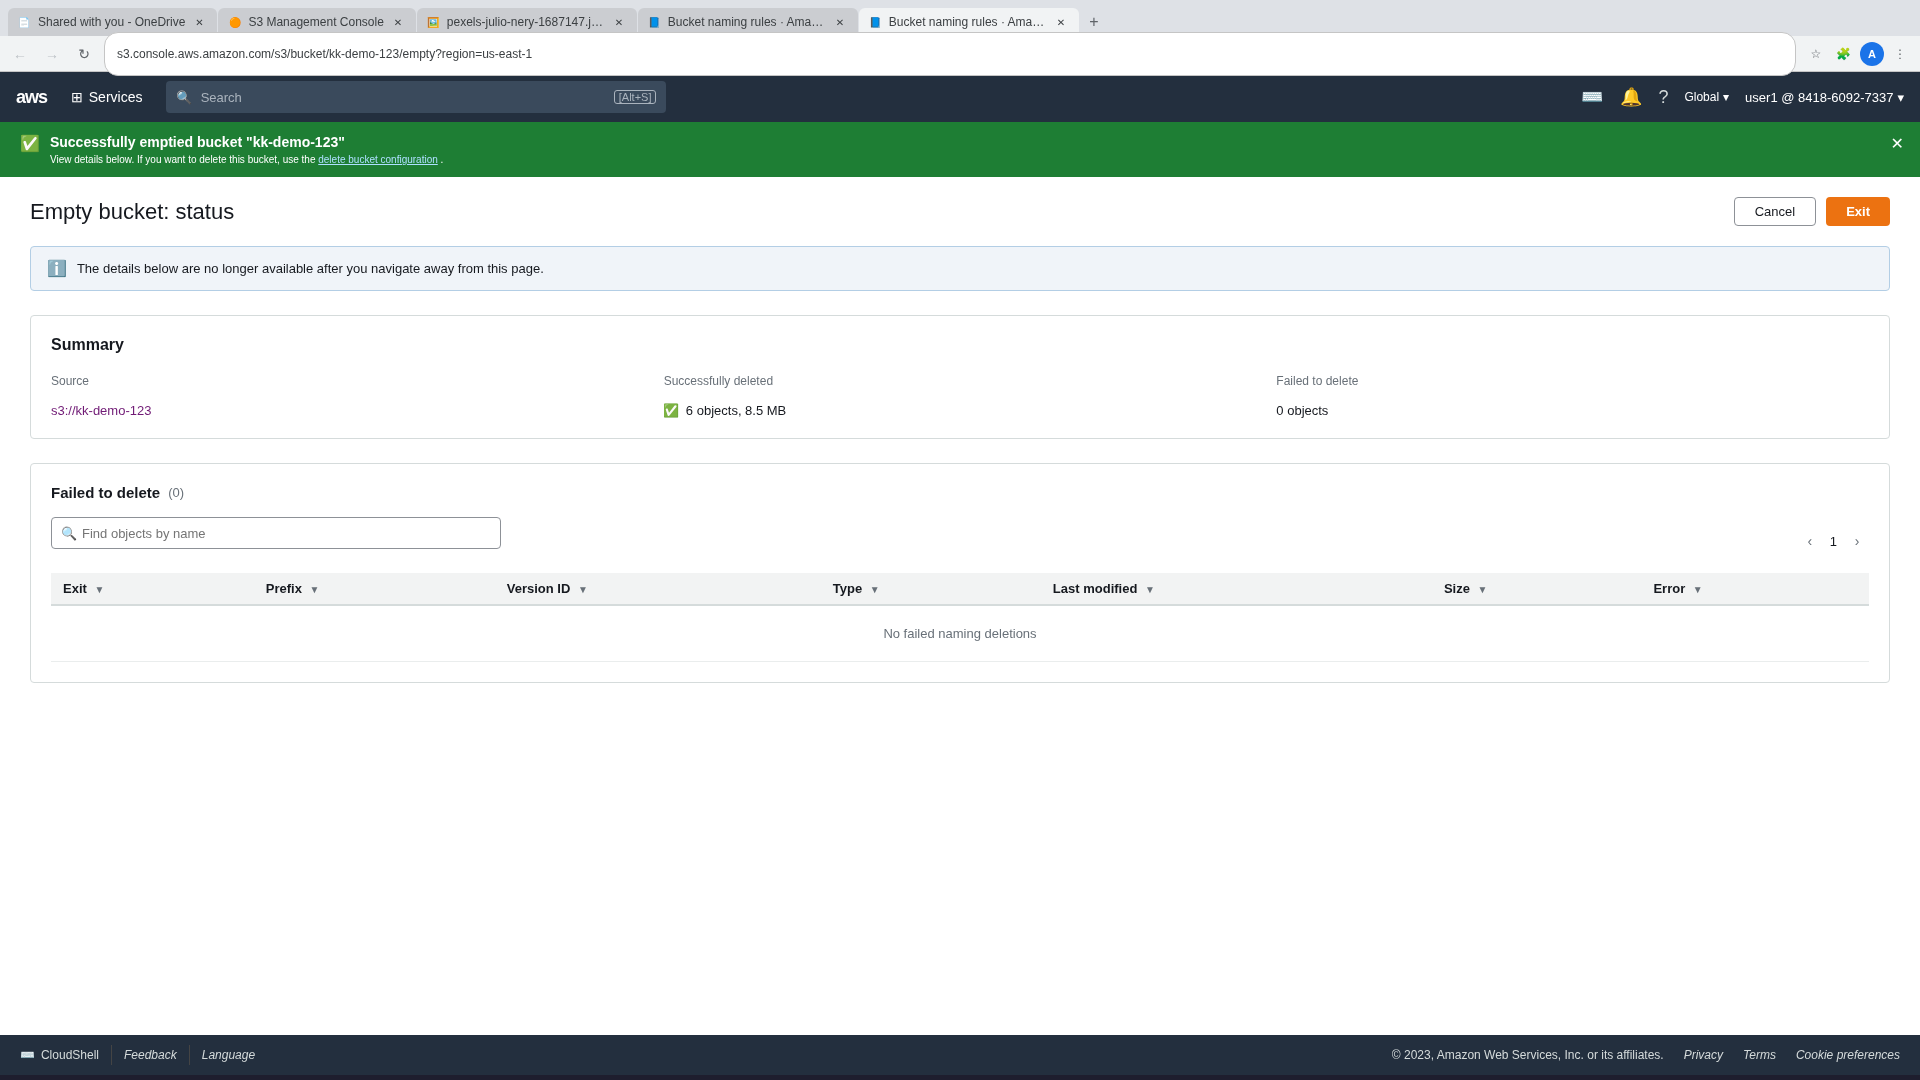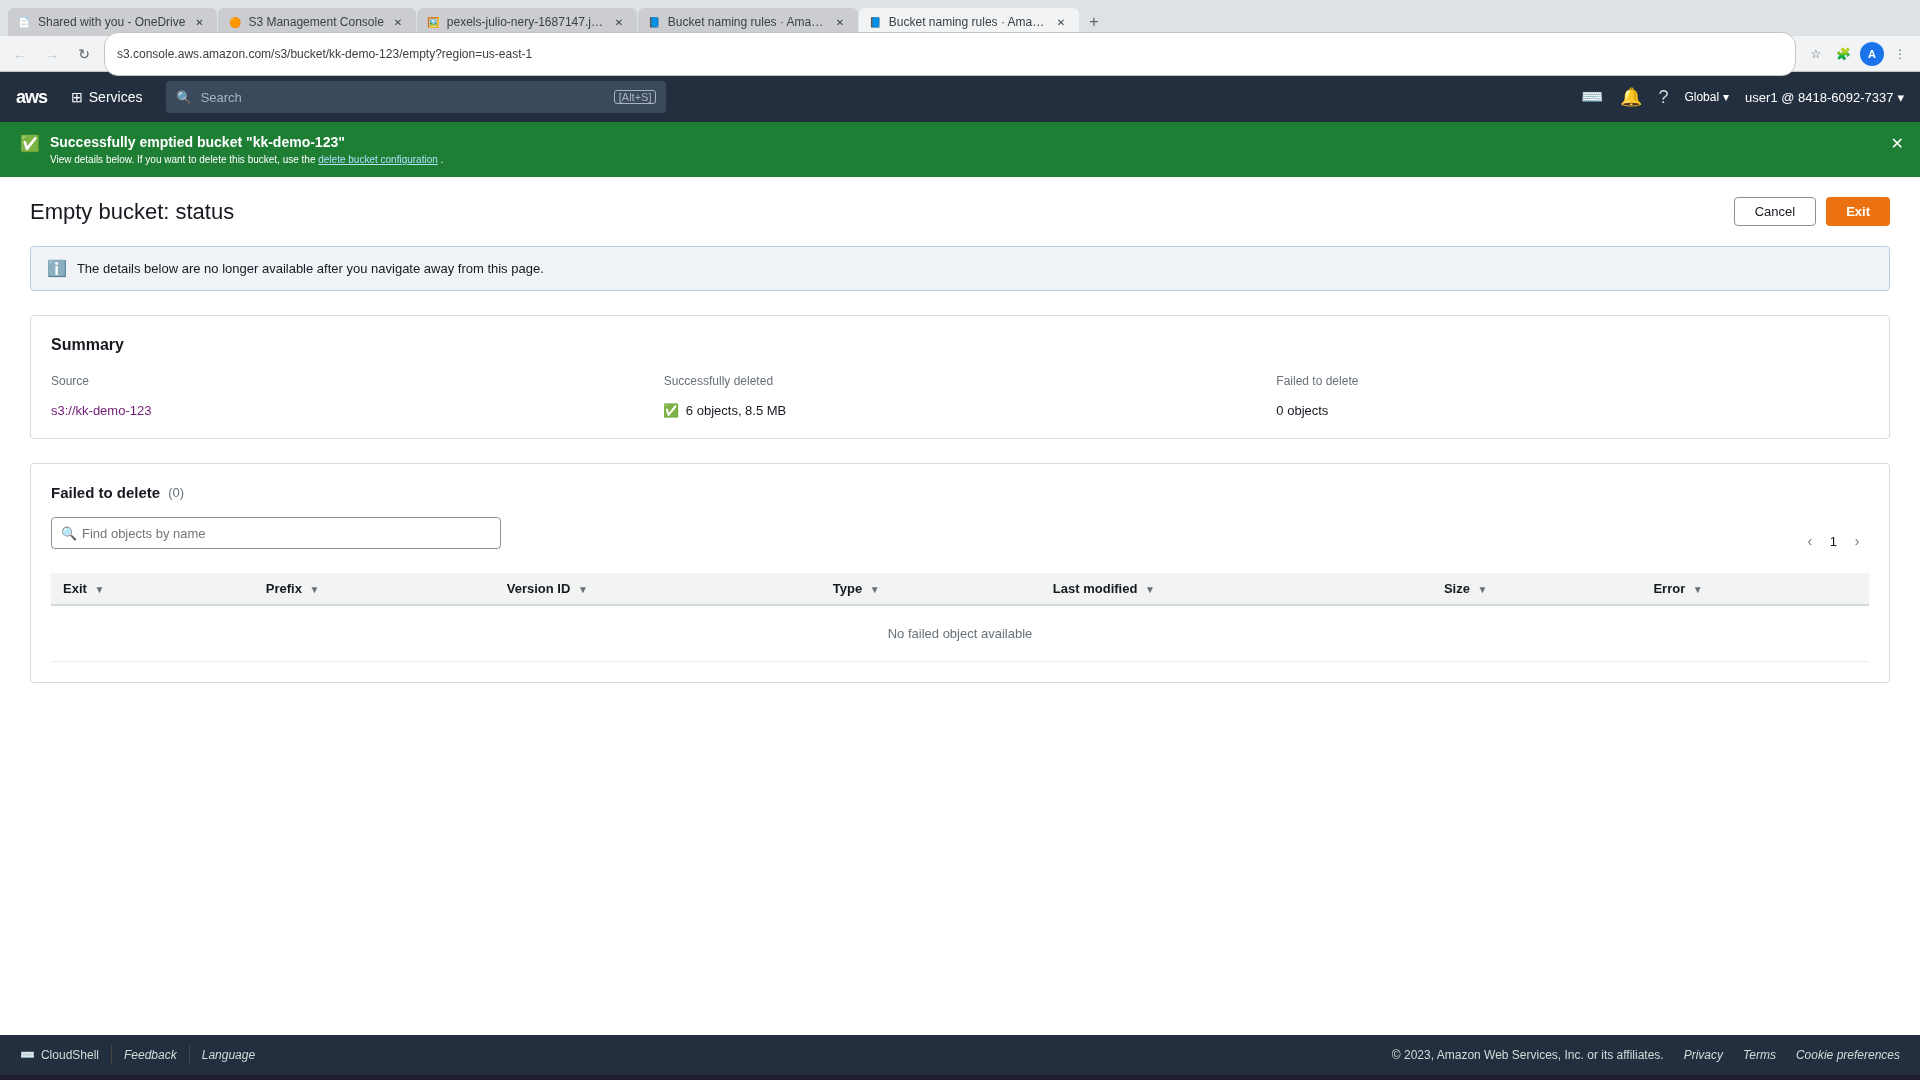--- a/index.html
+++ b/index.html
@@ -283,21 +283,21 @@
             <span class="sort-icon">▼</span>
           </th>
           <th>
             <span>Error</span>
             <span class="sort-icon">▼</span>
           </th>
         </tr>
       </thead>
       <tbody>
         <tr class="empty-row">
-          <td colspan="7">No failed object available</td>
+          <td colspan="7">No failed naming deletions</td>
         </tr>
       </tbody>
     </table>
   </div>
 </div>
 
 <div class="aws-footer">
   <div class="footer-left">
     <div class="footer-shell-btn">
       <span>⌨️</span>

